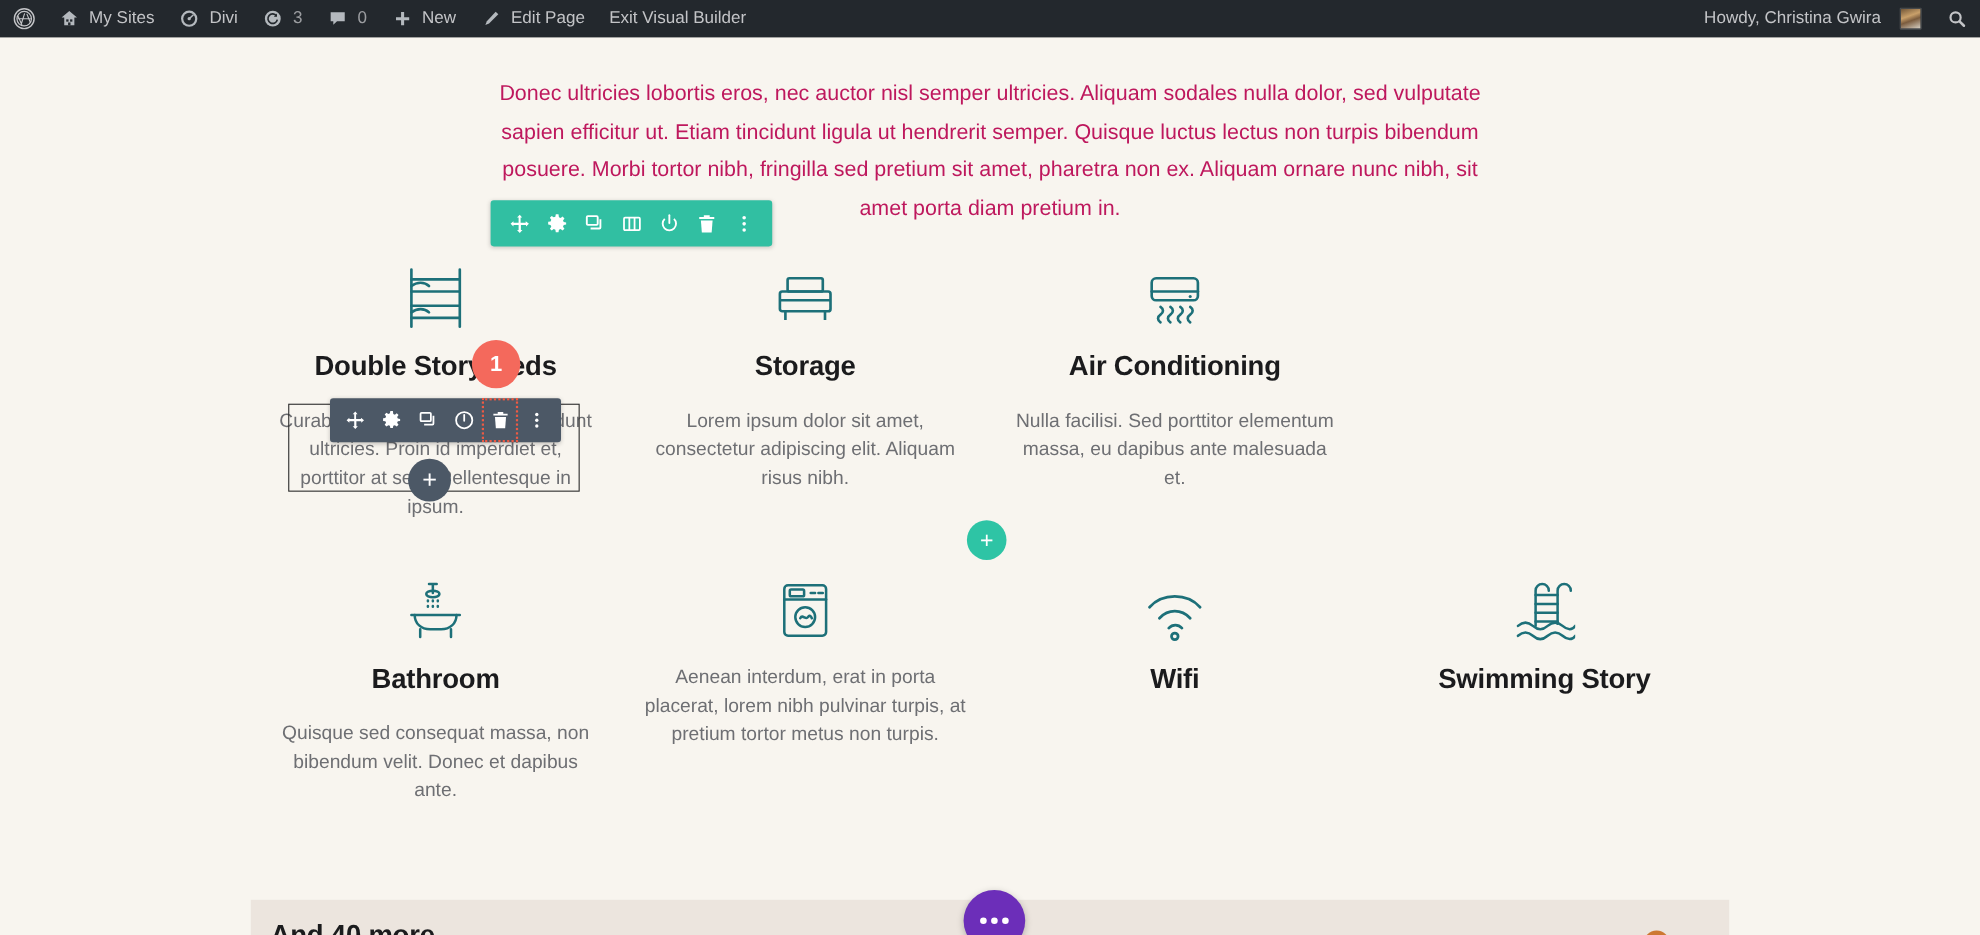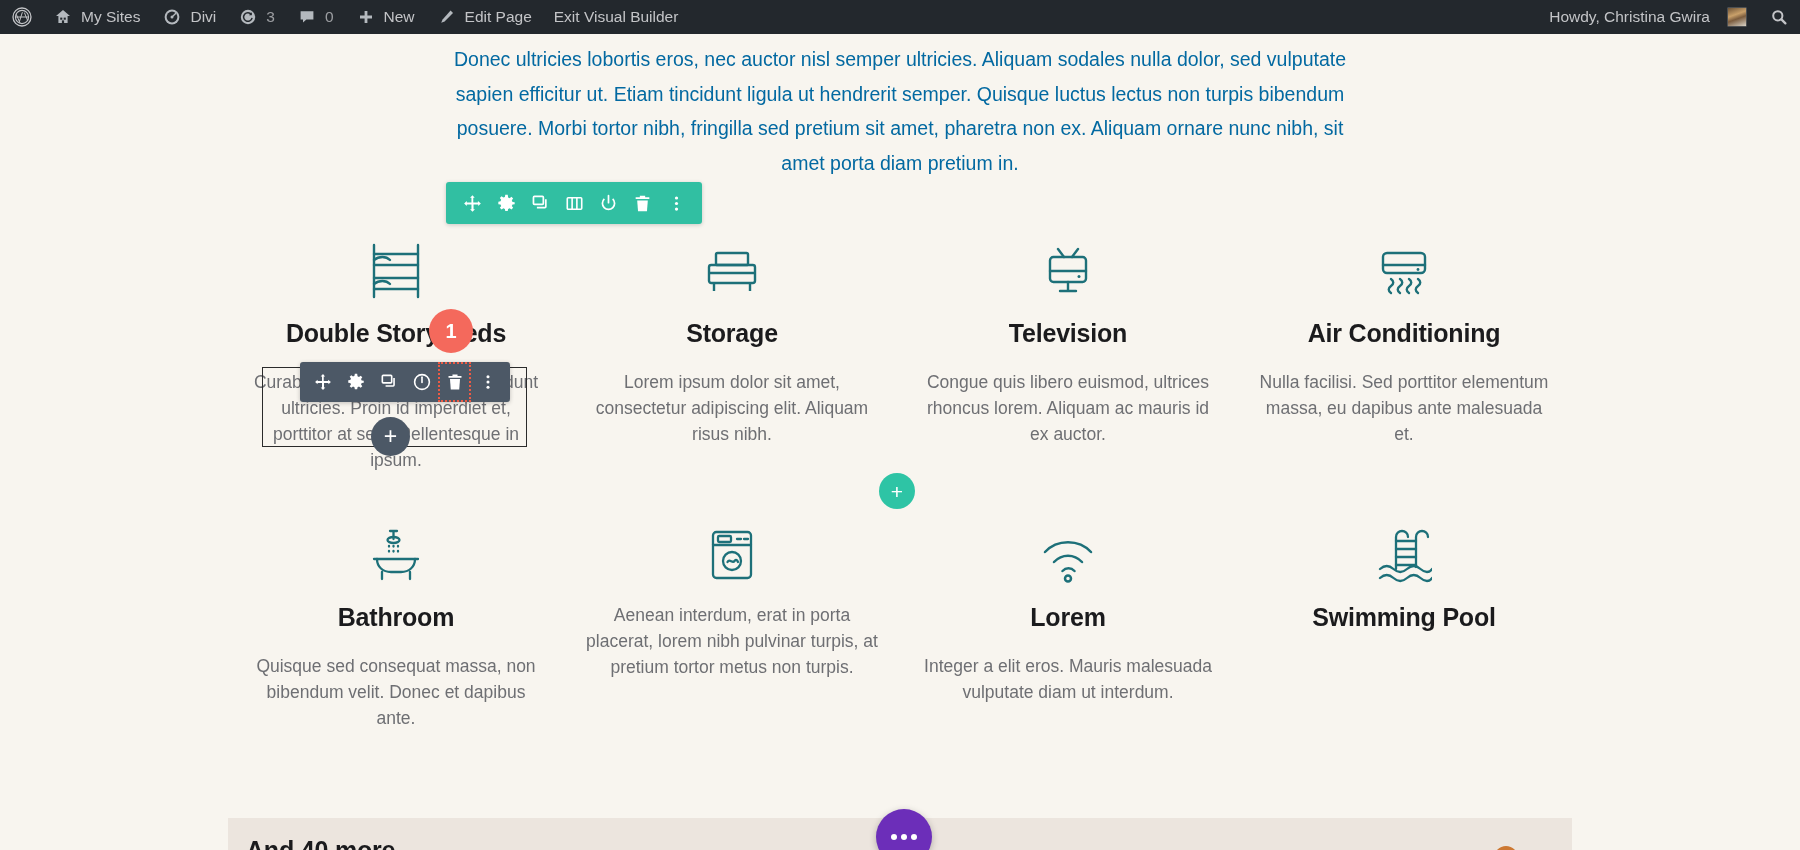--- a/index.html
+++ b/index.html
@@ -45,25 +45,25 @@
     position: relative;
     width: 1800px; height: 816px;
     background: #f8f5ef;
     overflow: hidden;
   }
 
   
   .intro {
     width: 920px;
     margin: 0 auto;
-    padding-top: 8px;
+    padding-top: 34px;
     text-align: center;
     font-size: 19.5px;
     line-height: 34.5px;
-    color: #0369a1;
+    color: #be185d;
     font-family: "Liberation Sans", sans-serif;
   }
 
   
   .tb {
     position: absolute;
     display: flex; align-items: center;
     border-radius: 3px;
     z-index: 60;
   }
@@ -384,33 +384,20 @@
             <rect x="13" y="8" width="32" height="12" rx="1.6"></rect>
             <rect x="6" y="20" width="46" height="18" rx="2.2"></rect>
             <path d="M6 28h46"></path>
             <path d="M11 38v8M47 38v8"></path>
           </svg>
         </div>
         <h3>Storage</h3>
         <p>Lorem ipsum dolor sit amet, consectetur adipiscing elit. Aliquam risus nibh.</p>
       </div>
 
-      <div class="fcard">
-        <div class="ficon">
-          <svg width="54" height="58" viewBox="0 0 54 58" fill="none" stroke="#1d7079" stroke-width="2.4" stroke-linecap="round">
-            <path d="M17 6 L23 14M37 6 L31 14"></path>
-            <rect x="9" y="14" width="36" height="25" rx="3.4"></rect>
-            <path d="M9 28h36"></path>
-            <circle cx="38" cy="33.5" r="1.5" fill="#1d7079" stroke="none"></circle>
-            <path d="M27 39v9M19 48h16"></path>
-          </svg>
-        </div>
-        <h3>Television</h3>
-        <p>Congue quis libero euismod, ultrices rhoncus lorem. Aliquam ac mauris id ex auctor.</p>
-      </div>
 
       <div class="fcard">
         <div class="ficon">
           <svg width="58" height="58" viewBox="0 0 58 58" fill="none" stroke="#1d7079" stroke-width="2.4" stroke-linecap="round">
             <rect x="8" y="10" width="42" height="20" rx="4"></rect>
             <path d="M8 22h42"></path>
             <circle cx="43" cy="26.5" r="1.4" fill="#1d7079" stroke="none"></circle>
             <path d="M16 36c3 2 3 5 0 7s-3 5 0 7M25 36c3 2 3 5 0 7s-3 5 0 7M34 36c3 2 3 5 0 7s-3 5 0 7M43 36c3 2 3 5 0 7s-3 5 0 7"></path>
           </svg>
         </div>
@@ -452,35 +439,34 @@
 
       <div class="fcard">
         <div class="ficon">
           <svg width="58" height="52" viewBox="0 0 58 52" fill="none" stroke="#1d7079" stroke-width="2.5" stroke-linecap="round">
             <path d="M6 19c12-13 34-13 46 0"></path>
             <path d="M15 29c8-8.5 20-8.5 28 0"></path>
             <path d="M23.5 38c3.4-3.6 8.6-3.6 12 0"></path>
             <circle cx="29" cy="45.5" r="3"></circle>
           </svg>
         </div>
-        <h3>Lorem</h3>
-        <p>Integer a elit eros. Mauris malesuada vulputate diam ut interdum.</p>
+        <h3>Wifi</h3>
       </div>
 
       <div class="fcard">
         <div class="ficon">
           <svg width="56" height="58" viewBox="0 0 56 58" fill="none" stroke="#1d7079" stroke-width="2.3" stroke-linecap="round">
             <path d="M20 42V10c0-3.6 2.8-6 6-6s6 2.4 6 6"></path>
             <path d="M40 40V10c0-3.6 2.8-6 6-6s6 2.4 6 6"></path>
             <path d="M20 14h20M20 22h20M20 30h20M20 38h20"></path>
             <path d="M4 42c4.5-4 9-4 13.5 0s9 4 13.5 0 9-4 13.5 0 9 4 11.5 0"></path>
             <path d="M4 51c4.5-4 9-4 13.5 0s9 4 13.5 0 9-4 13.5 0 9 4 11.5 0"></path>
           </svg>
         </div>
-        <h3>Swimming Pool</h3>
+        <h3>Swimming Story</h3>
       </div>
     </div>
   </div>
 
   <div class="module-outline"></div>
 
   <div class="tb tb-dark">
     <div class="tb-btn">
       <svg width="18" height="18" viewBox="0 0 20 20" fill="#fff">
         <path d="M10 1.2 12.3 4h-1.5v4.9h4.9V7.4L18.8 10 16 12.6v-1.5h-4.9V16h1.5L10 18.8 7.4 16h1.5v-4.9H4v1.5L1.2 10 4 7.4V8.9h4.9V4H7.4Z"></path>

